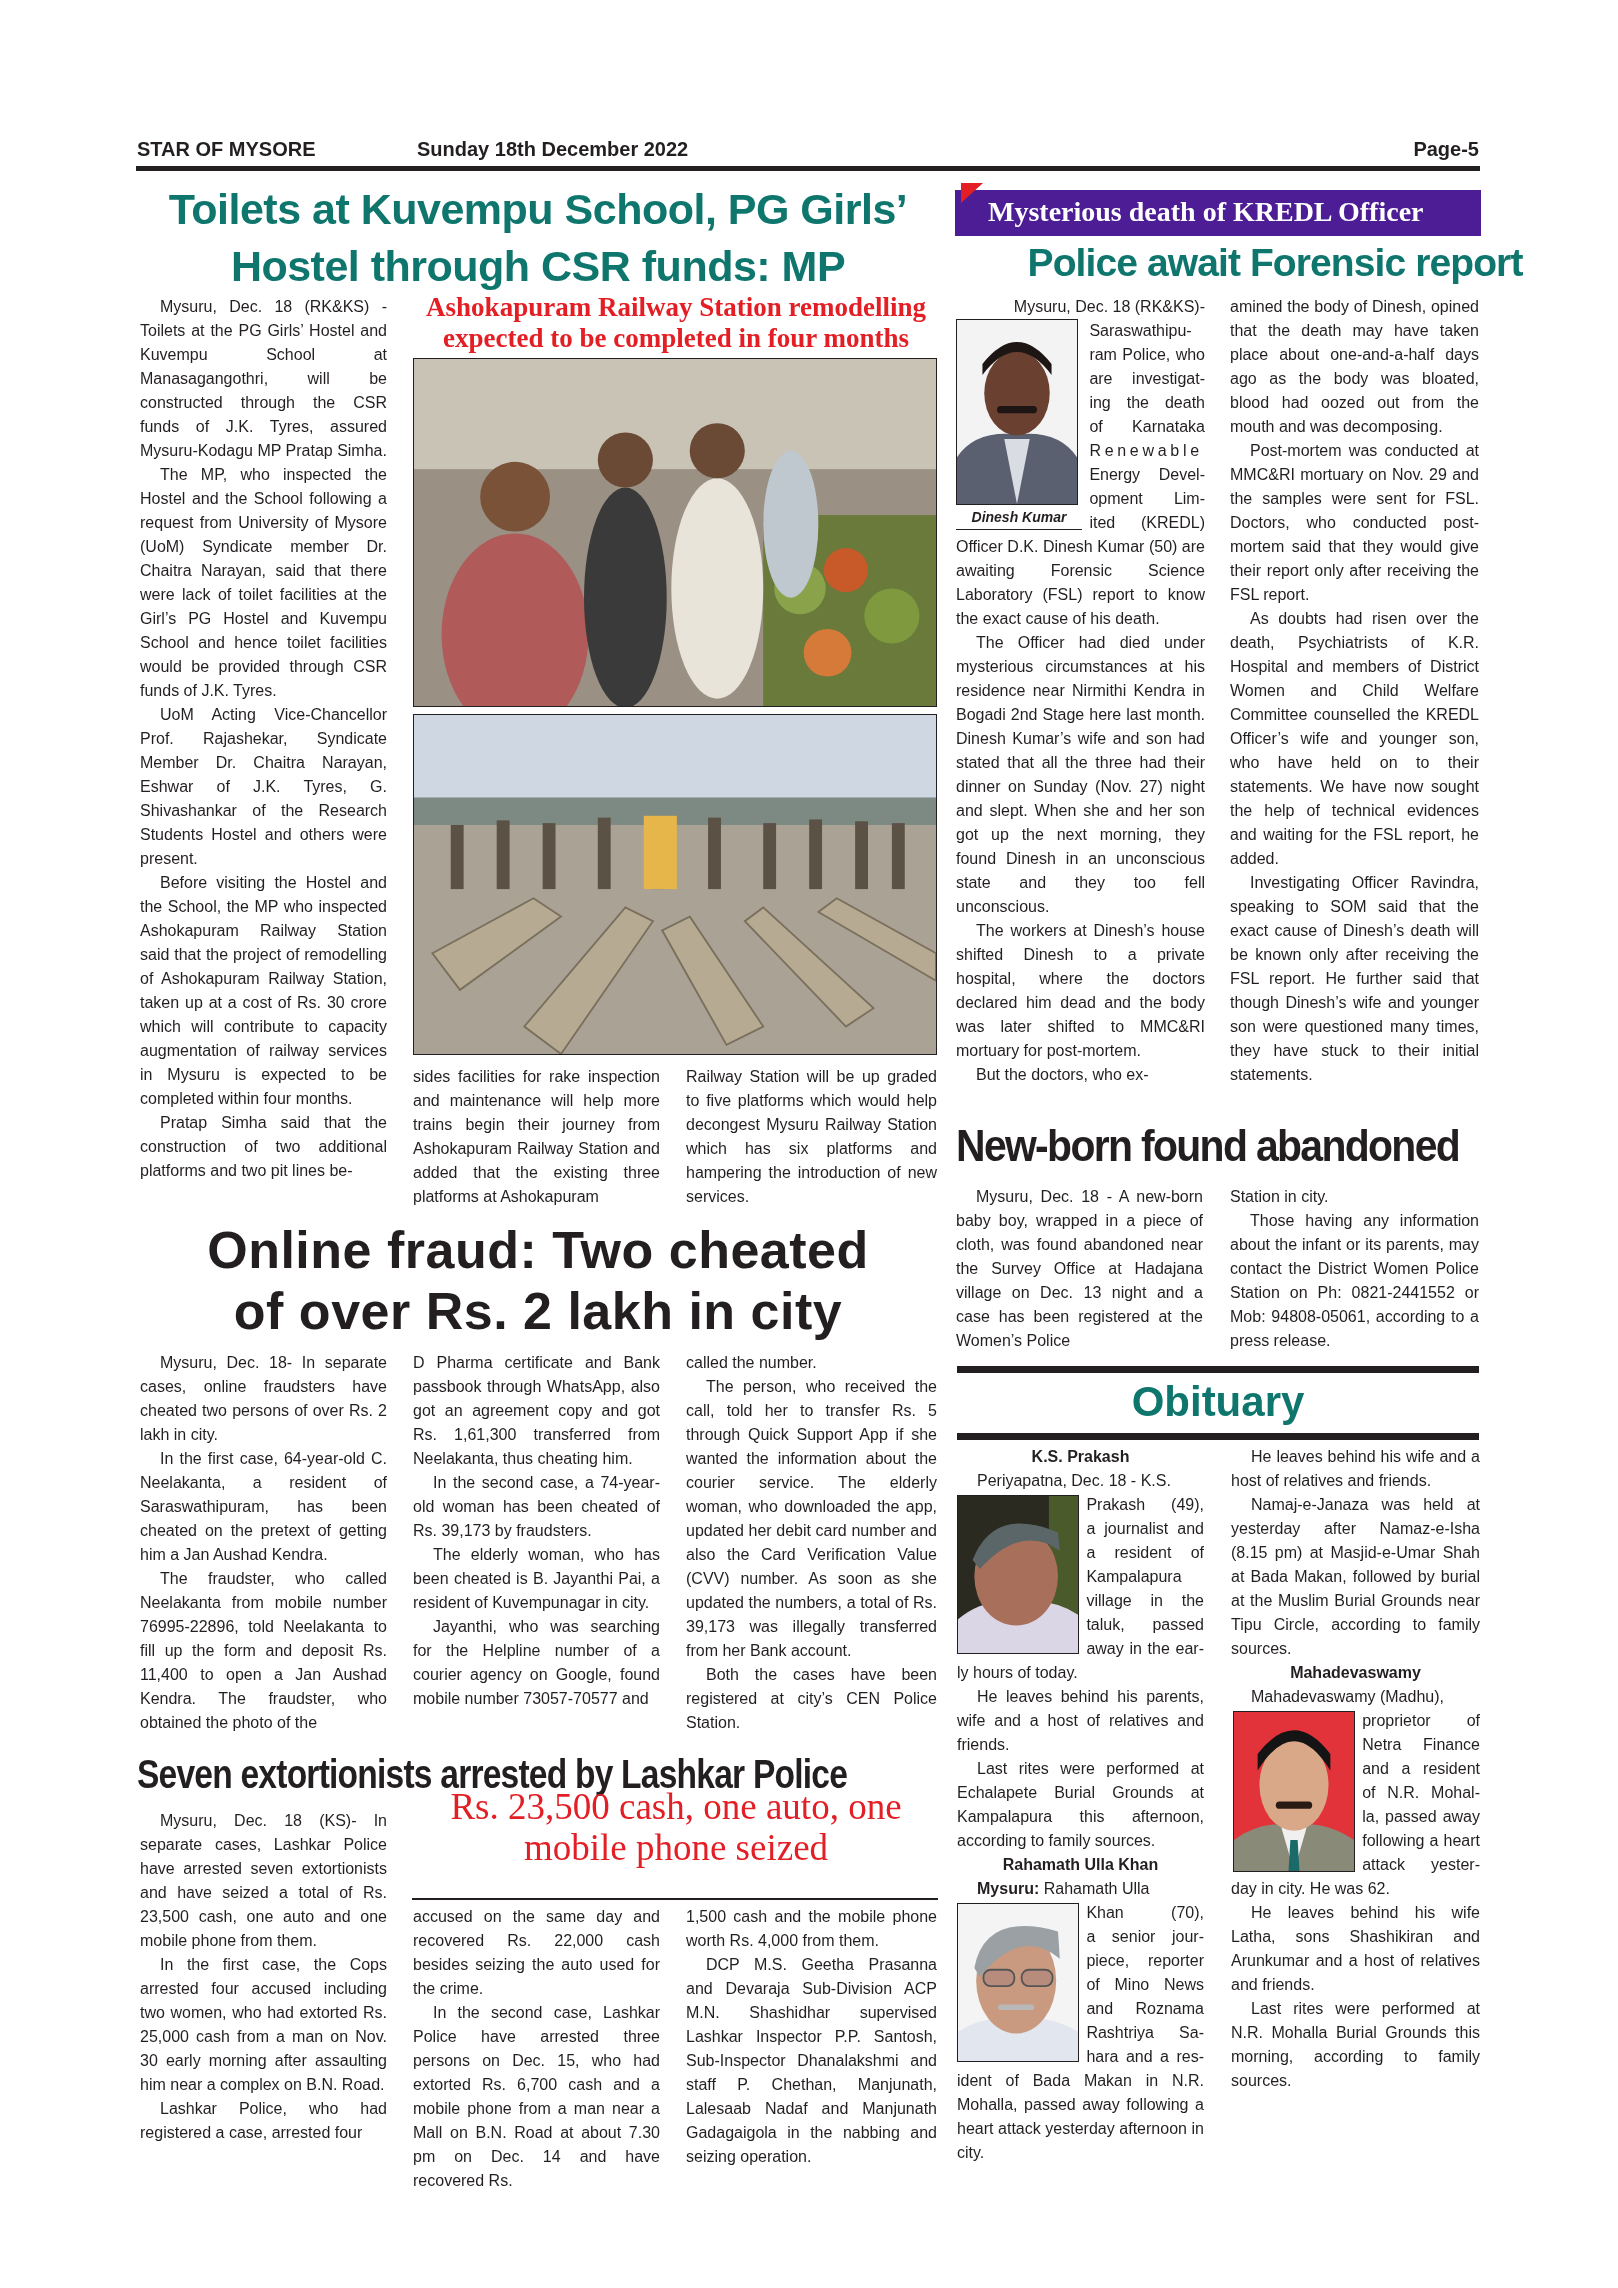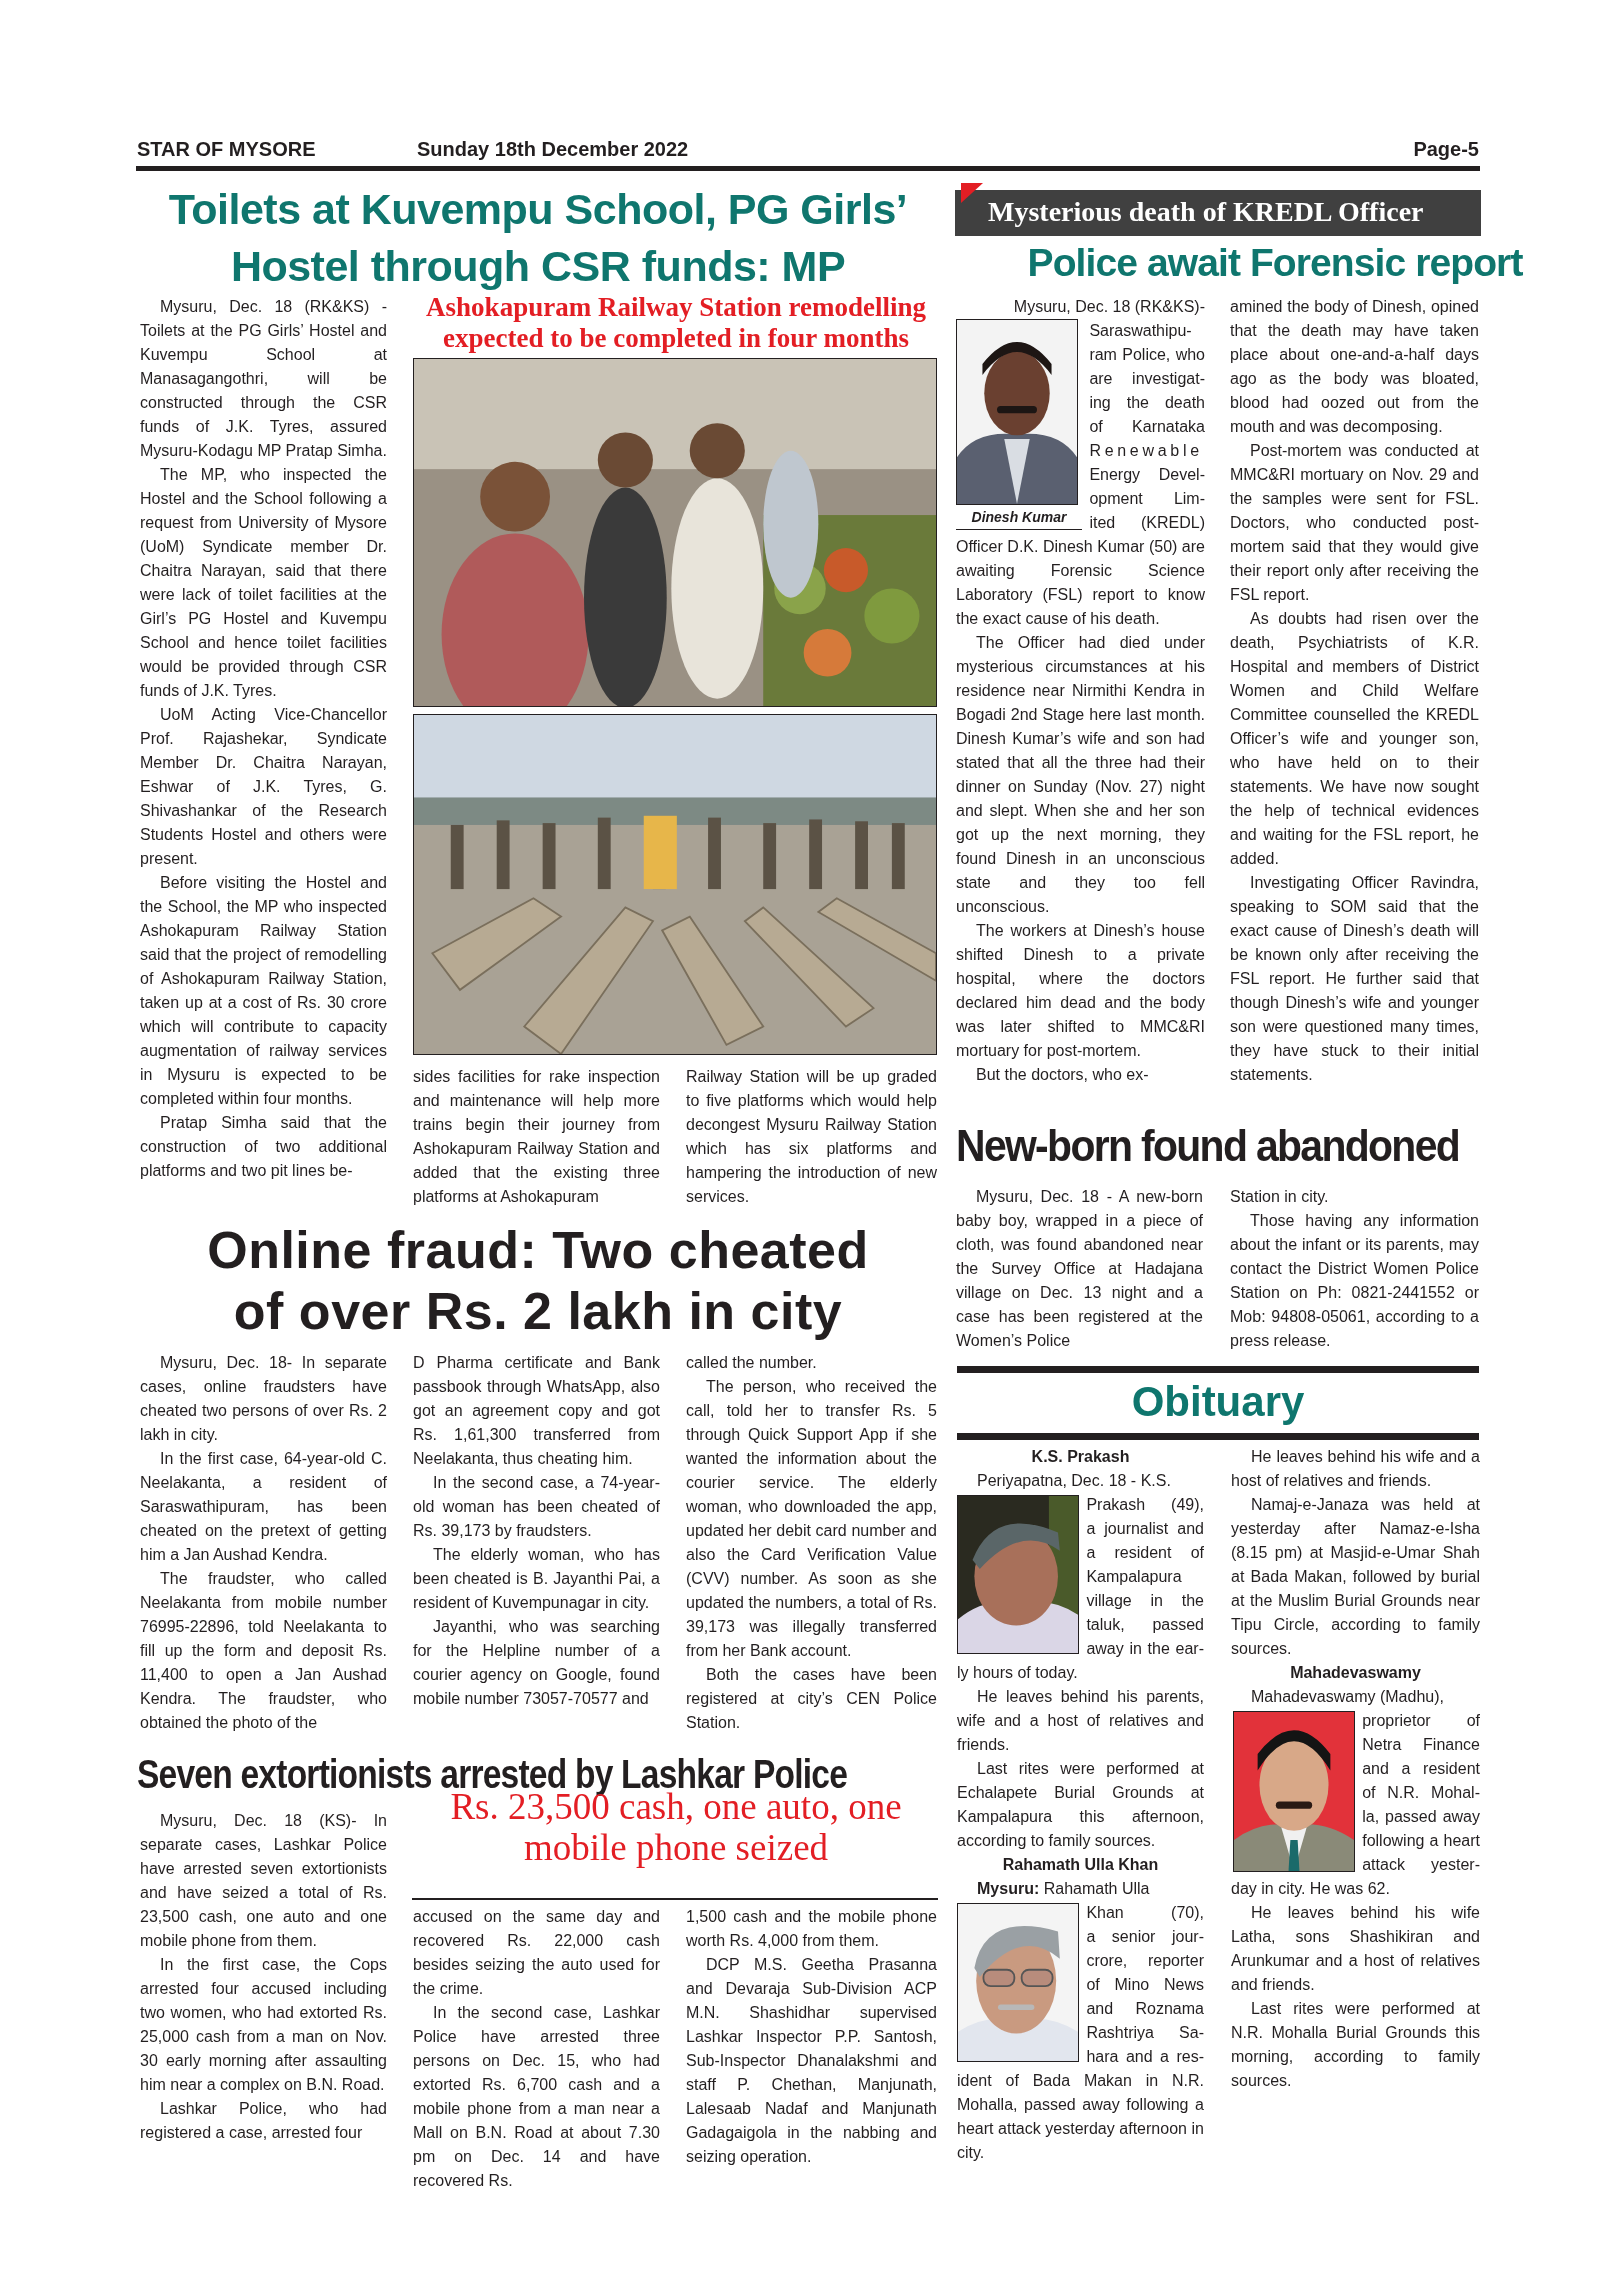--- a/index.html
+++ b/index.html
@@ -88,21 +88,21 @@
       <polygon points="300,220 380,340 340,360 270,235"></polygon>
       <polygon points="380,210 500,320 470,340 360,225"></polygon>
       <polygon points="460,200 568,260 568,290 440,215"></polygon>
     </g>
   </svg>
 </div>
 
 <div class="abs txt" style="left:413px;top:1065px;width:247px;">sides facilities for rake inspection and maintenance will help more trains begin their journey from Ashokapuram Railway Station and added that the existing three platforms at Ashokapuram</div>
 <div class="abs txt" style="left:686px;top:1065px;width:251px;">Railway Station will be up graded to five platforms which would help decongest Mysuru Railway Station which has six platforms and hampering the introduction of new services.</div>
 
-<div class="abs" style="left:955px;top:190px;width:526px;height:46px;background:#404040;">
+<div class="abs" style="left:955px;top:190px;width:526px;height:46px;background:#4c1d95;">
   <div style="position:absolute;left:5.5px;top:-7.4px;width:0;height:0;border-top:20px solid #e31e24;border-right:22px solid transparent;"></div>
   <div style="position:absolute;left:33px;top:5.5px;font-family:'Liberation Serif',serif;font-weight:bold;font-size:28px;color:#ffffff;white-space:nowrap;">Mysterious death of KREDL Officer</div>
 </div>
 <div class="abs h-sans" style="left:1010px;top:238px;width:530px;font-size:39px;line-height:50px;letter-spacing:-0.9px;">Police await Forensic report</div>
 
 <div class="abs txt" style="left:956px;top:295px;width:249px;">
   <p style="text-align:right;">Mysuru, Dec. 18 (RK&amp;KS)-</p>
   <div style="display:flex;">
     <div style="width:126px;margin-right:7.4px;">
       <div class="photo" style="width:122px;height:186px;">
@@ -196,21 +196,21 @@
         <ellipse cx="64" cy="84" rx="44" ry="58" fill="#c99a80"></ellipse>
         <path d="M18,70 Q30,8 110,30 L112,60 Q70,24 24,80 Z" fill="#9aa0a4"></path>
         <rect x="28" y="72" width="34" height="18" rx="8" fill="#b88c7c" stroke="#555" stroke-width="2"></rect>
         <rect x="70" y="72" width="34" height="18" rx="8" fill="#b88c7c" stroke="#555" stroke-width="2"></rect>
         <rect x="44" y="110" width="40" height="6" rx="3" fill="#b8b8b8"></rect>
       </svg>
     </div>
     <div style="flex:1;">
       <div style="text-align-last:justify;">Khan (70),</div>
       <div style="text-align-last:justify;">a senior jour-</div>
-      <div style="text-align-last:justify;">crore, reporter</div>
+      <div style="text-align-last:justify;">piece, reporter</div>
       <div style="text-align-last:justify;">of Mino News</div>
       <div style="text-align-last:justify;">and Roznama</div>
       <div style="text-align-last:justify;">Rashtriya Sa-</div>
       <div style="text-align-last:justify;">hara and a res-</div>
     </div>
   </div>
   <p class="noind">ident of Bada Makan in N.R. Mohalla, passed away following a heart attack yesterday afternoon in city.</p>
 </div>
 
 <div class="abs txt" style="left:1231px;top:1445px;width:249px;">

